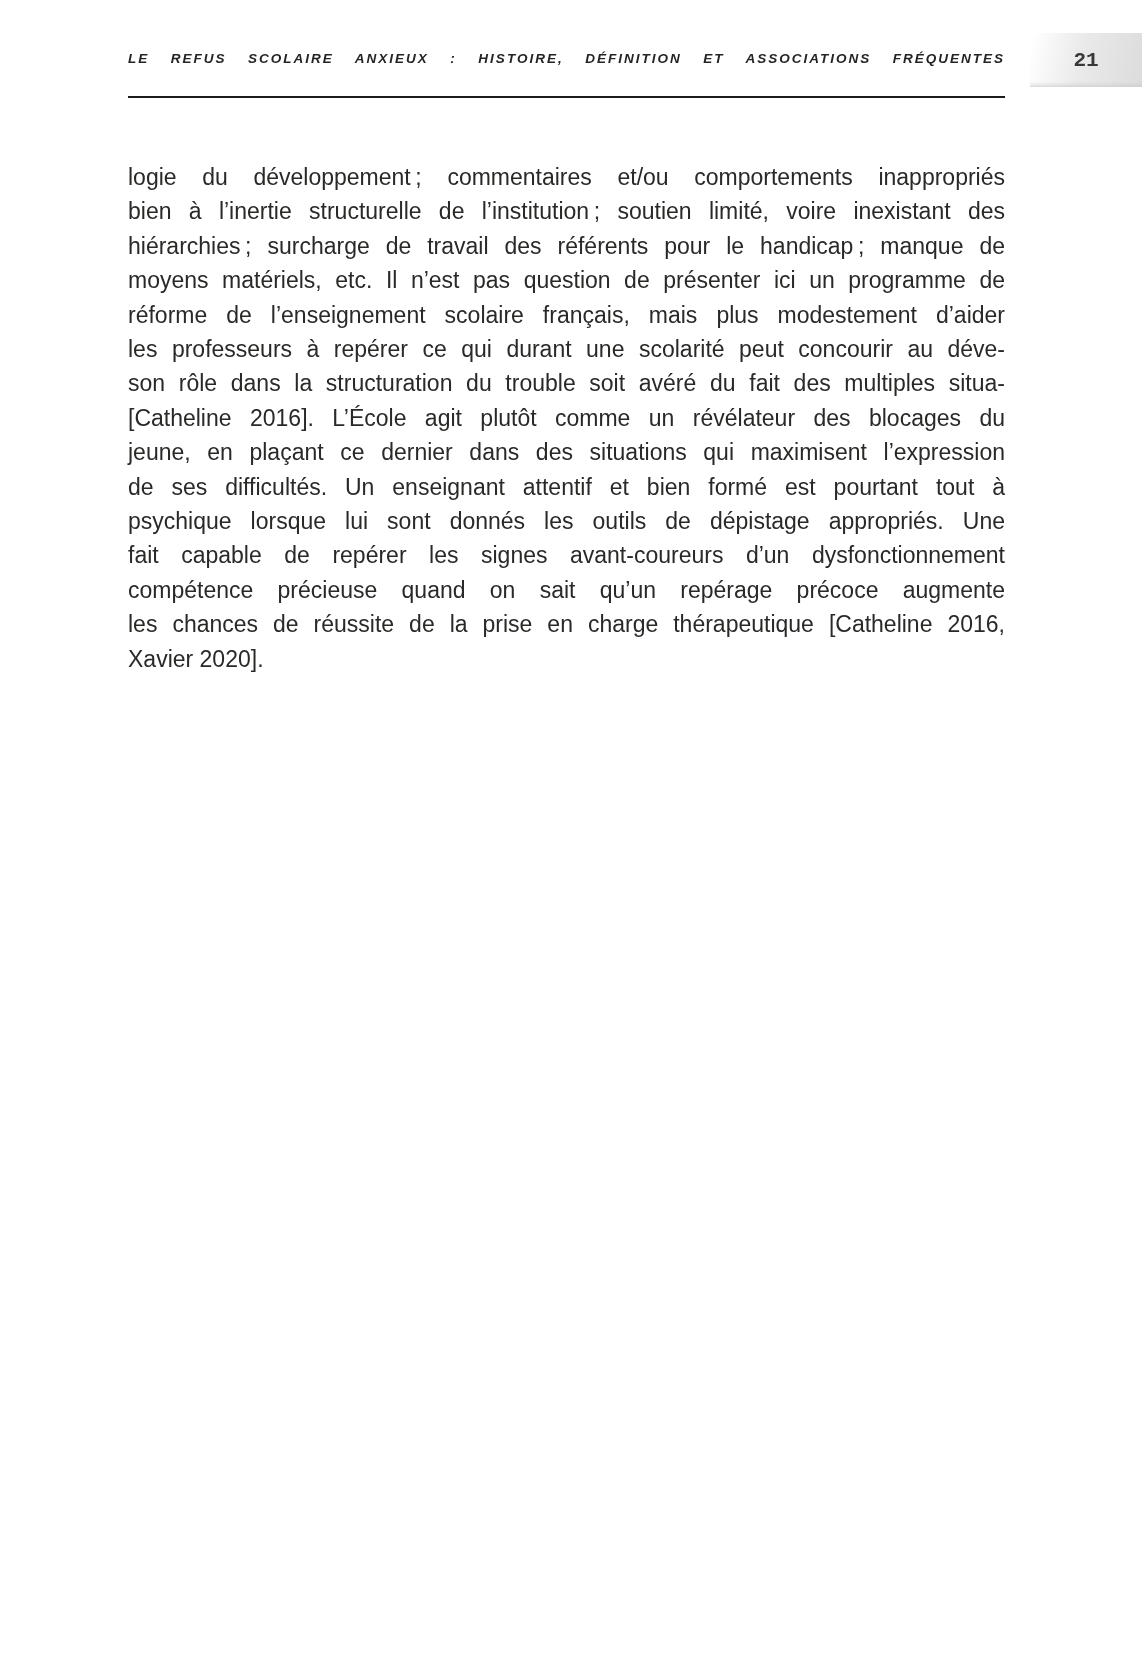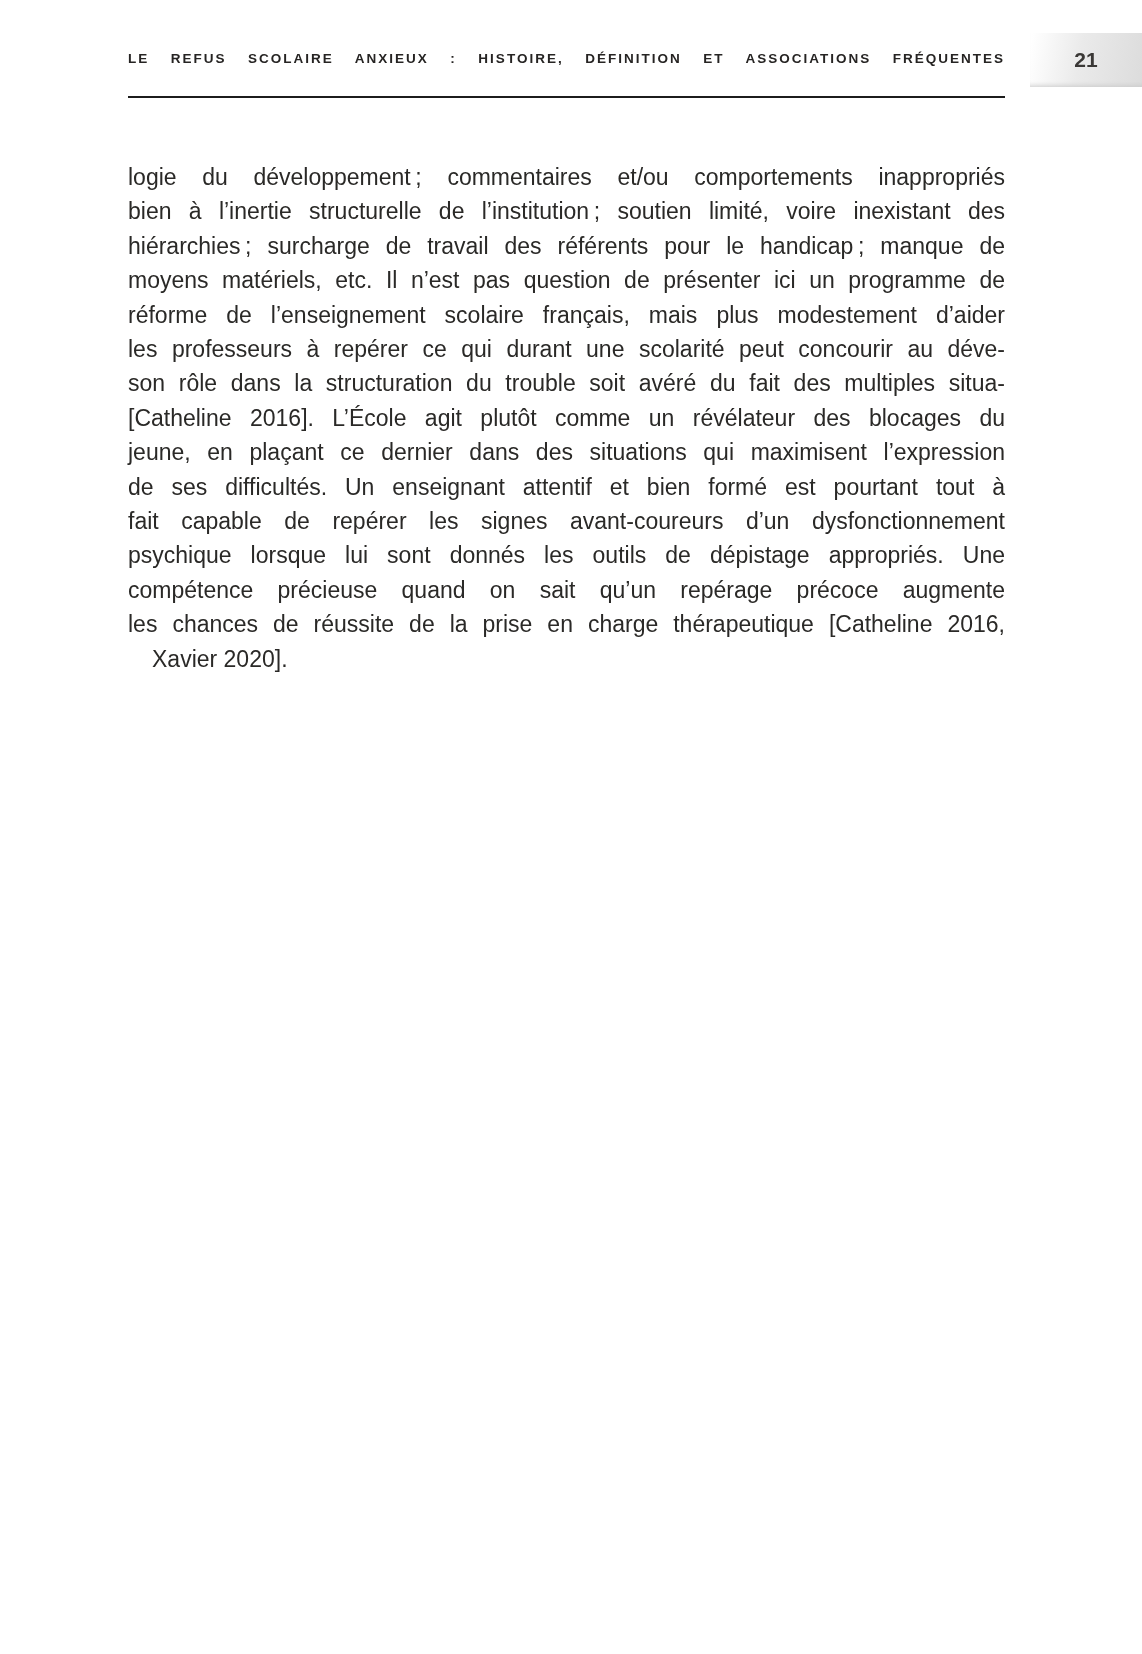--- a/index.html
+++ b/index.html
@@ -15,60 +15,61 @@
     position: absolute;
     left: 1030px;
     top: 33px;
     width: 112px;
     height: 54px;
     background: linear-gradient(100deg, #ffffff 2%, #eaeaea 45%, #dcdcdc 100%);
     box-shadow: inset 0 -5px 5px -4px #c9c9c9;
     display: flex;
     align-items: center;
     justify-content: center;
+    font-family: Liberation Mono, monospace;
   }
   .pagenum {
     font-weight: bold;
     font-size: 21px;
     color: #3a3836;
   }
   .content {
     position: absolute;
     left: 128px;
     top: 50px;
     width: 877px;
   }
   .running-head {
     font-weight: bold;
     font-size: 13.5px;
     letter-spacing: 2px;
     color: #262423;
     text-align: justify;
     text-align-last: justify;
     line-height: 17px;
+    font-style: italic;
   }
   .rule {
     height: 2px;
     background: #1c1c1c;
     margin-top: 29px;
   }
   .paragraph {
     margin-top: 62px;
     font-size: 23px;
     line-height: 34.4px;
     color: #2a2927;
   }
   .line {
     text-align: justify;
     text-align-last: justify;
   }
   .line.last {
     text-align: left;
     text-align-last: left;
-    margin-left: 24px;
   }
   .em { font-style: italic; }
 </style>
 </head>
 <body>
 
 <div class="pagenum-box">
   <span class="pagenum">21</span>
 </div>
 
@@ -80,19 +81,19 @@
     <div class="line"><span>logie du développement ; commentaires et/ou comportements inappropriés</span></div>
     <div class="line"><span>bien à l’inertie structurelle de l’institution ; soutien limité, voire inexistant des</span></div>
     <div class="line"><span>hiérarchies ; surcharge de travail des référents pour le handicap ; manque de</span></div>
     <div class="line"><span>moyens matériels, etc. Il n’est pas question de présenter ici un programme de</span></div>
     <div class="line"><span>réforme de l’enseignement scolaire français, mais plus modestement d’aider</span></div>
     <div class="line"><span>les professeurs à repérer ce qui durant une scolarité peut concourir au déve-</span></div>
     <div class="line"><span>son rôle dans la structuration du trouble soit avéré du fait des multiples situa-</span></div>
     <div class="line"><span>[Catheline 2016]. L’École agit plutôt comme un révélateur des blocages du</span></div>
     <div class="line"><span>jeune, en plaçant ce dernier dans des situations qui maximisent l’expression</span></div>
     <div class="line"><span>de ses difficultés. Un enseignant attentif et bien formé est pourtant tout à</span></div>
+    <div class="line"><span>psychique lorsque lui sont donnés les outils de dépistage appropriés. Une</span></div>
     <div class="line"><span>fait capable de repérer les signes avant-coureurs d’un dysfonctionnement</span></div>
-    <div class="line"><span>psychique lorsque lui sont donnés les outils de dépistage appropriés. Une</span></div>
     <div class="line"><span>compétence précieuse quand on sait qu’un repérage précoce augmente</span></div>
     <div class="line"><span>les chances de réussite de la prise en charge thérapeutique [Catheline 2016,</span></div>
     <div class="line last"><span>Xavier 2020].</span></div>
   </div>
 </div>
 
 </body></html>

